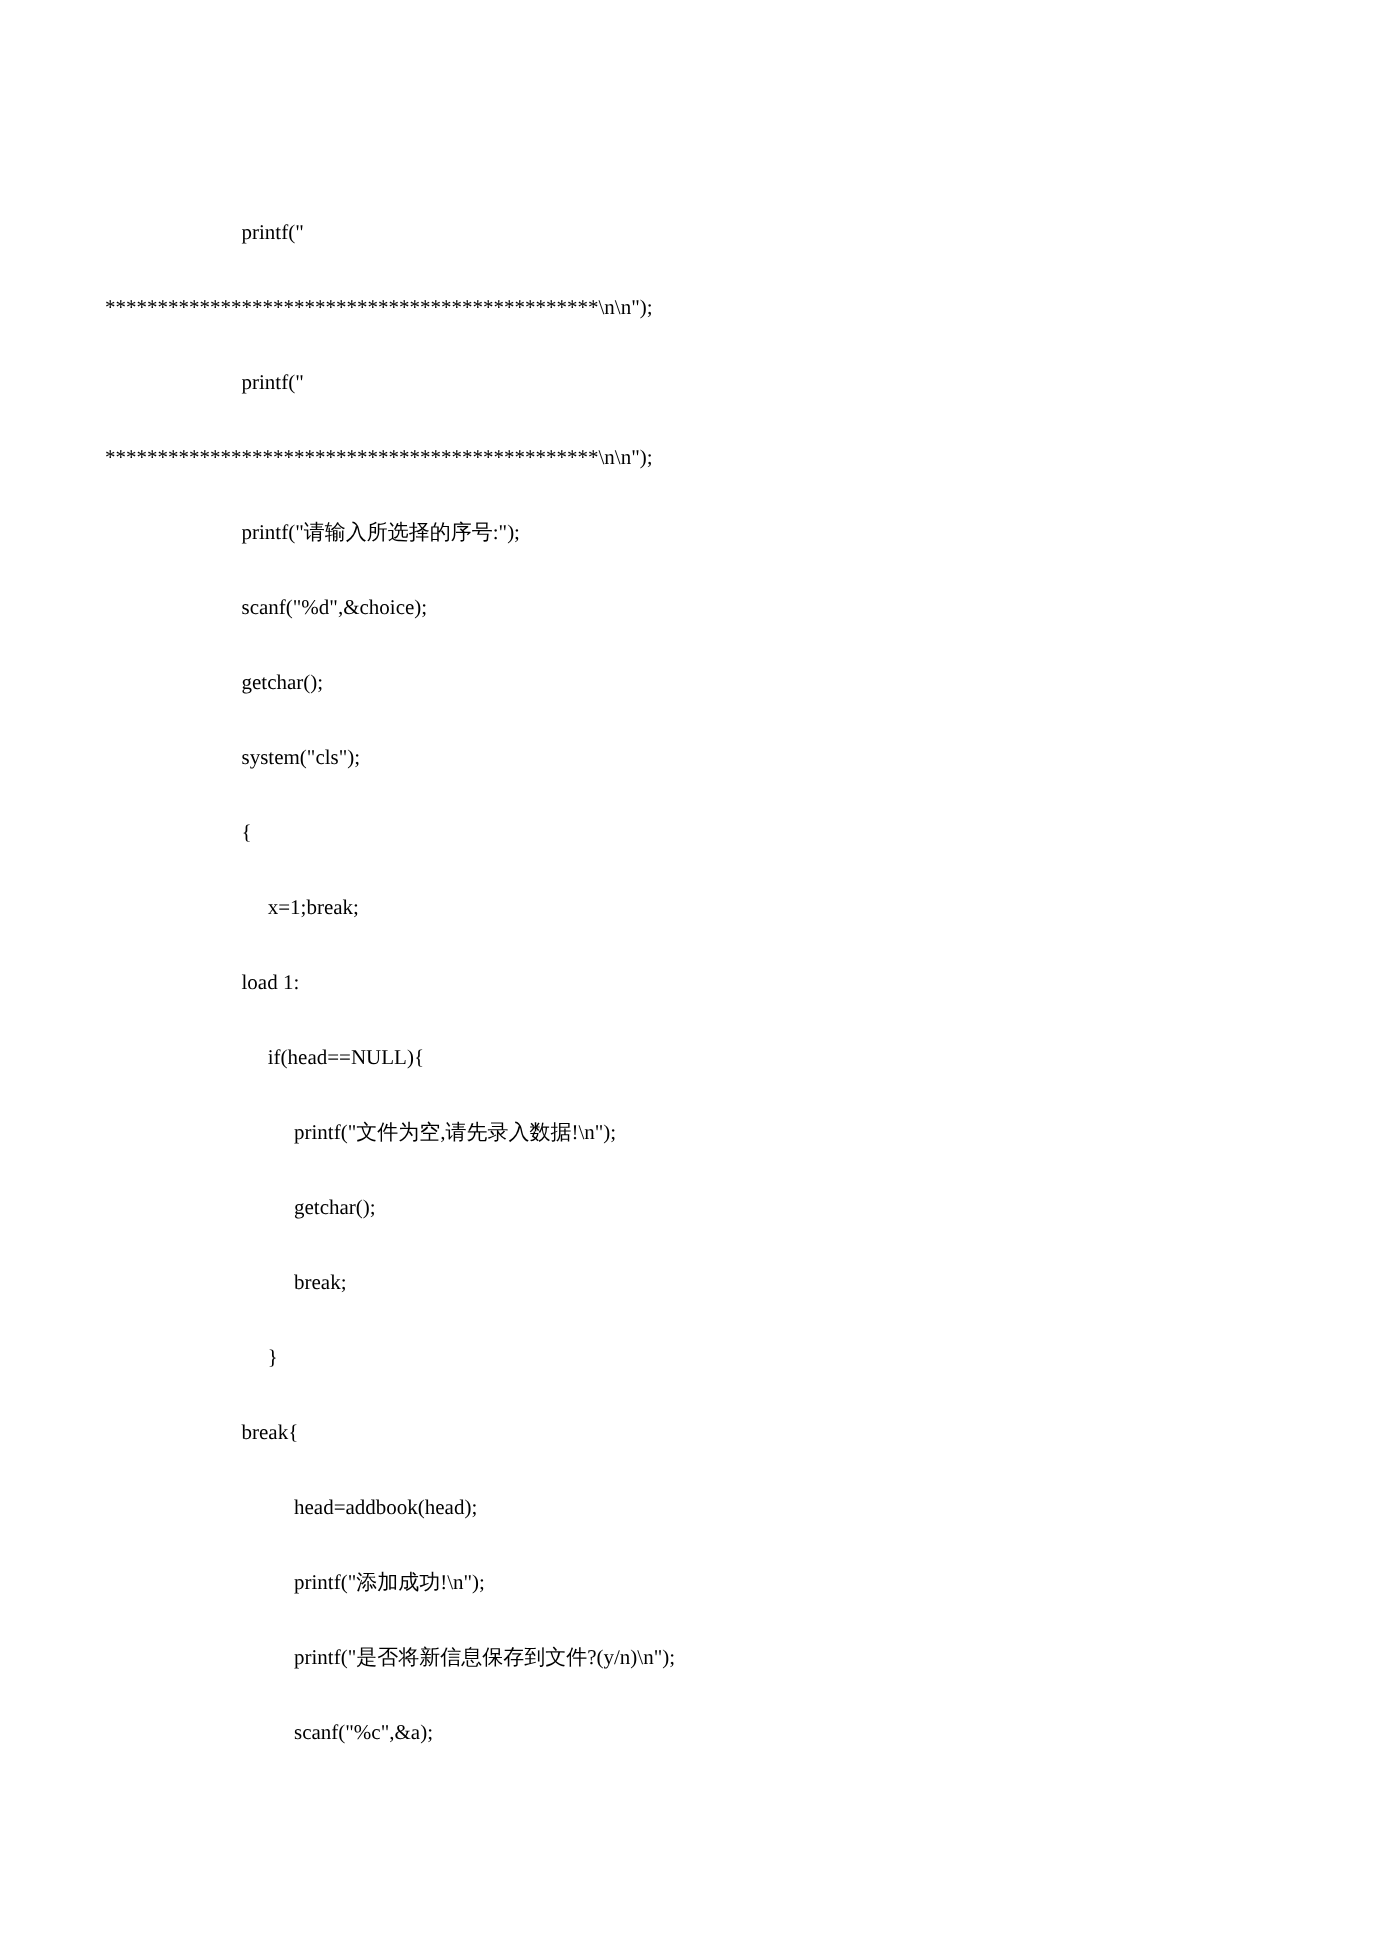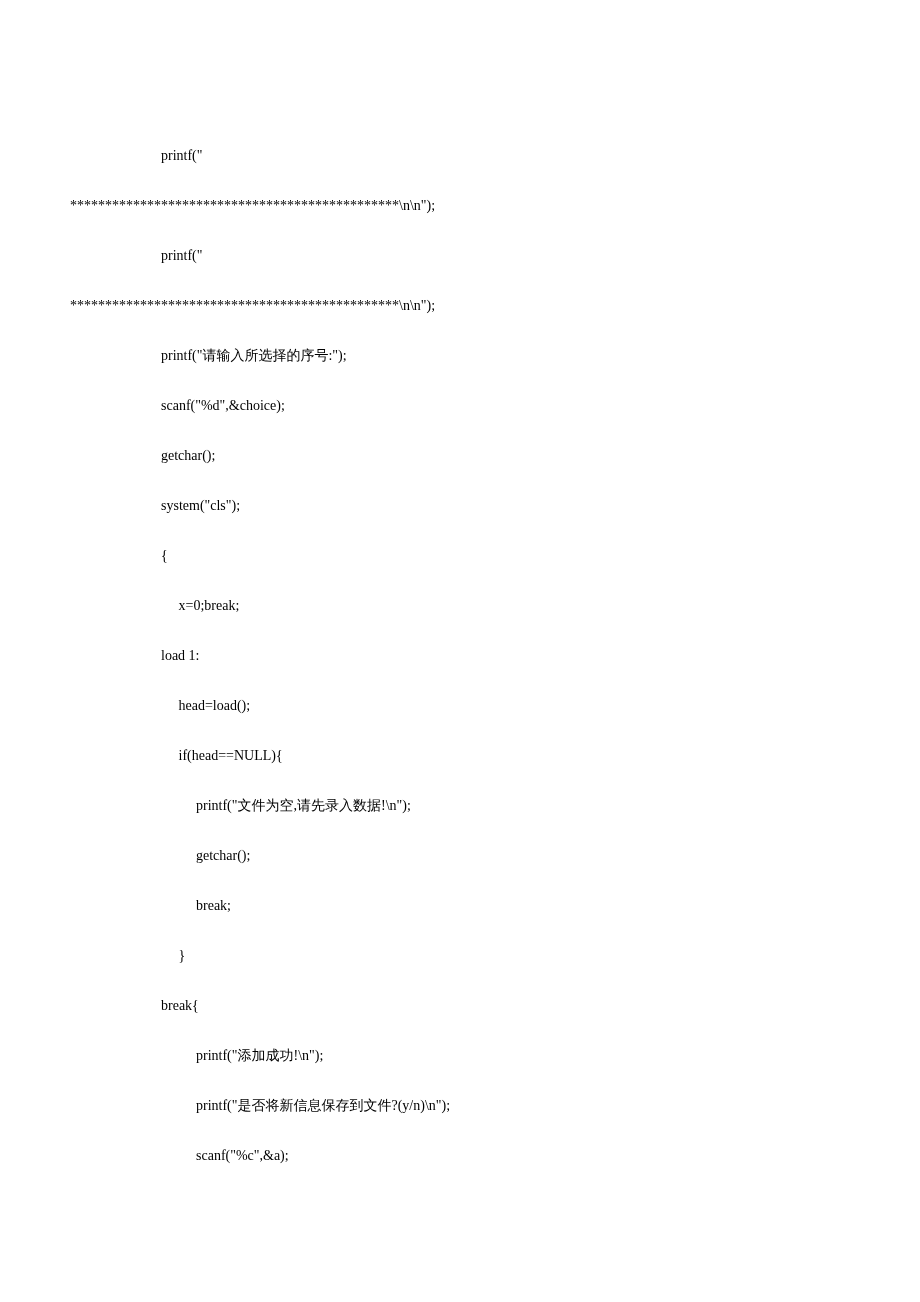--- a/index.html
+++ b/index.html
@@ -29,29 +29,29 @@
 <div class="page">
 <span class="line">                                              printf("</span>
 <span class="line">                    ***********************************************\n\n");</span>
 <span class="line">                                              printf("</span>
 <span class="line">                    ***********************************************\n\n");</span>
 <span class="line">                                              printf("请输入所选择的序号:");</span>
 <span class="line">                                              scanf("%d",&amp;choice);</span>
 <span class="line">                                              getchar();</span>
 <span class="line">                                              system("cls");</span>
 <span class="line">                                              {</span>
-<span class="line">                                                   x=0;break;</span>
+<span class="line">                                                   x=1;break;</span>
 <span class="line">                                              load 1:</span>
-<span class="line">                                                   head=load();</span>
 <span class="line">                                                   if(head==NULL){</span>
 <span class="line">                                                        printf("文件为空,请先录入数据!\n");</span>
 <span class="line">                                                        getchar();</span>
 <span class="line">                                                        break;</span>
 <span class="line">                                                   }</span>
 <span class="line">                                              break{</span>
+<span class="line">                                                        head=addbook(head);</span>
 <span class="line">                                                        printf("添加成功!\n");</span>
 <span class="line">                                                        printf("是否将新信息保存到文件?(y/n)\n");</span>
 <span class="line">                                                        scanf("%c",&amp;a);</span>
 
 
 
 
 
 
 

